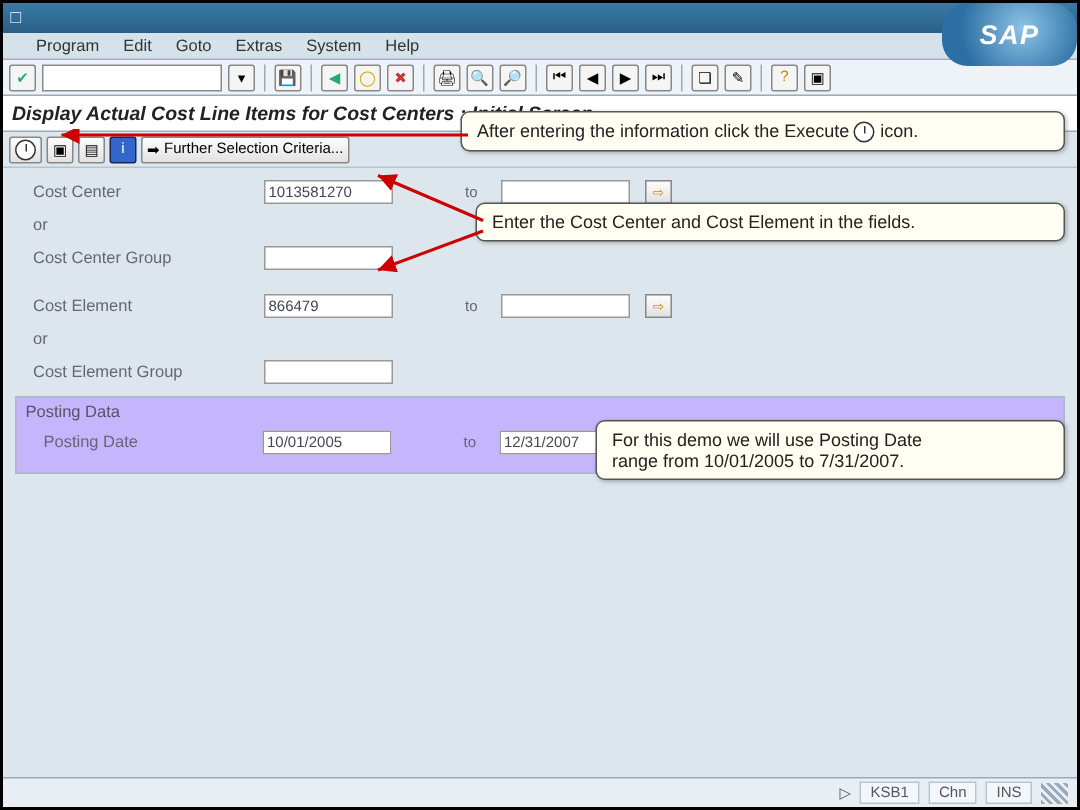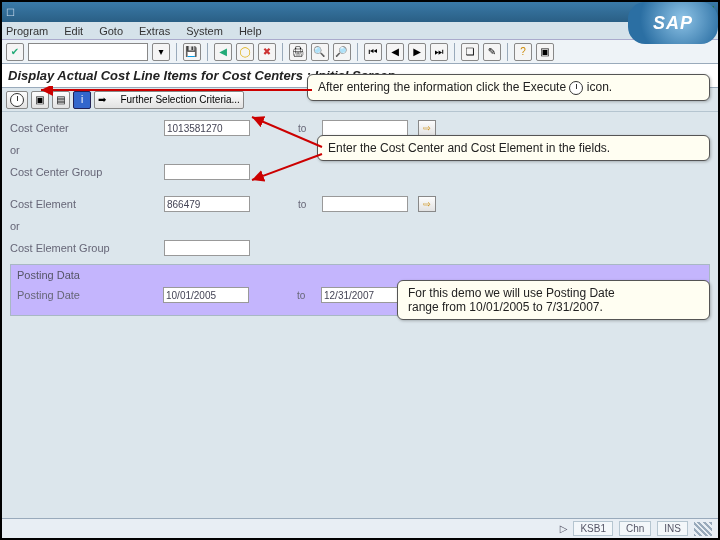--- a/index.html
+++ b/index.html
@@ -6,36 +6,36 @@
   body { font-family: Arial, sans-serif; font-size: 11px; background: #fff; }
   .frame { width: 720px; height: 540px; border: 2px solid #000; position: relative; overflow: hidden; background: #dce6ec; }
 
   .titlebar { height: 20px; background: linear-gradient(#3a7aa8,#2a5f85); display: flex; align-items: center; padding: 0 4px; color: #cde; font-size: 10px; }
   .titlebar .winbtns { margin-left: auto; display: flex; gap: 2px; }
   .winbtn { width: 14px; height: 12px; background: #4a7; border: 1px solid #275; }
 
   .logo-corner { position: absolute; right: 0; top: 0; width: 90px; height: 42px; background: radial-gradient(circle at 60% 40%, #8ec3e6 0%, #2b6fa3 70%); display:flex; align-items:center; justify-content:center;border-radius:17px; }
   .logo-corner span { color:#fff; font-weight:bold; font-style:italic; font-size:18px; letter-spacing:1px; }
 
-  .menubar { height: 18px; background: #d5e2ea; display: flex; align-items: center; gap: 16px; padding: 0 4px; font-size: 11px; color: #333; border-bottom: 1px solid #aac; }
+  .menubar { height: 18px; background: #d5e2ea; display: flex; align-items: center; gap: 16px; padding: 0 22px; font-size: 11px; color: #333; border-bottom: 1px solid #aac; }
   .menubar span { cursor: default; }
 
   .toolbar { height: 24px; background: #eef3f7; border-bottom: 1px solid #9ab; display: flex; align-items: center; gap: 4px; padding: 0 4px; }
   .toolbar .spacer { width: 1px; height: 18px; background: #9ab; margin: 0 2px; }
   .tb-btn { width: 18px; height: 18px; border: 1px solid #888; background: #f5f5f5; border-radius: 2px; display:flex; align-items:center; justify-content:center; font-size:10px; }
   .cmd-field { width: 120px; height: 18px; background: #fff; border: 1px solid #888; }
 
   .page-title { background: #fff; padding: 4px 6px; font-size: 13px; font-weight: bold; font-style: italic; color: #222; border-bottom: 1px solid #9ab; }
 
   .app-toolbar { height: 24px; background: #dce6ec; display: flex; align-items: center; gap: 3px; padding: 0 4px; border-bottom: 1px solid #b5c5d0; }
   .app-btn { height: 18px; min-width: 18px; border: 1px solid #888; background: linear-gradient(#fdfdfd,#e2e2e2); border-radius: 2px; display:flex; align-items:center; justify-content:center; font-size:10px; padding: 0 3px; }
 
   .content { padding: 6px 8px; color: #445; }
   .form-row { display: flex; align-items: center; height: 20px; margin-bottom: 2px; gap: 4px; }
-  .lbl { width: 150px; color: #667; font-size: 11px; }
+  .lbl { width: 150px; color: #667; font-size: 11px; margin-left: 12px; }
   .inp { width: 86px; height: 16px; background: #fff; border: 1px solid #999; font-size: 10px; padding: 0 2px; display:flex; align-items:center; }
   .to-lbl { width: 20px; color:#667; font-size:10px; }
   .mini-btn { width: 18px; height: 16px; border: 1px solid #888; background: linear-gradient(#fdfdfd,#e2e2e2); display:flex; align-items:center; justify-content:center; font-size:9px; margin-left: 6px; }
 
   .group { border: 1px solid #a8b8c4; background: #c4b5fd; margin-top: 6px; padding: 4px 6px 8px 6px; }
   .group-title { color:#556; font-size:11px; margin-bottom:4px; }
 
   .settings-btn { width: 140px; height: 18px; border: 1px solid #777; background: linear-gradient(#fdfdfd,#d8d8d8); font-size:10px; display:flex; align-items:center; justify-content:center; }
 
   .callout { position: absolute; background: #fffef2; border: 1px solid #555; border-radius: 6px; padding: 5px 10px; font-size: 12px; color:#222; box-shadow: 1px 1px 3px rgba(0,0,0,.25); }
@@ -104,21 +104,21 @@
 
   <div class="page-title">Display Actual Cost Line Items for Cost Centers : Initial Screen</div>
 
   <div class="app-toolbar">
     <div class="app-btn">
         <span class="clock-icon"></span>
       </div>
     <div class="app-btn">▣</div>
     <div class="app-btn">▤</div>
     <div class="app-btn" style="background:#3366cc;color:#fff;border-color:#225;">i</div>
-    <div class="app-btn">➡ <span style="margin-left:14px;">Further Selection Criteria...</span></div>
+    <div class="app-btn">➡ <span style="margin-left:3px;">Further Selection Criteria...</span></div>
   </div>
 
   <div class="content">
     <div class="form-row">
       <div class="lbl">Cost Center</div>
       <div class="inp">1013581270</div>
       <div style="width:40px"></div>
       <div class="to-lbl">to</div>
       <div class="inp"></div>
       <div class="mini-btn" style="color:#c80">⇨</div>

